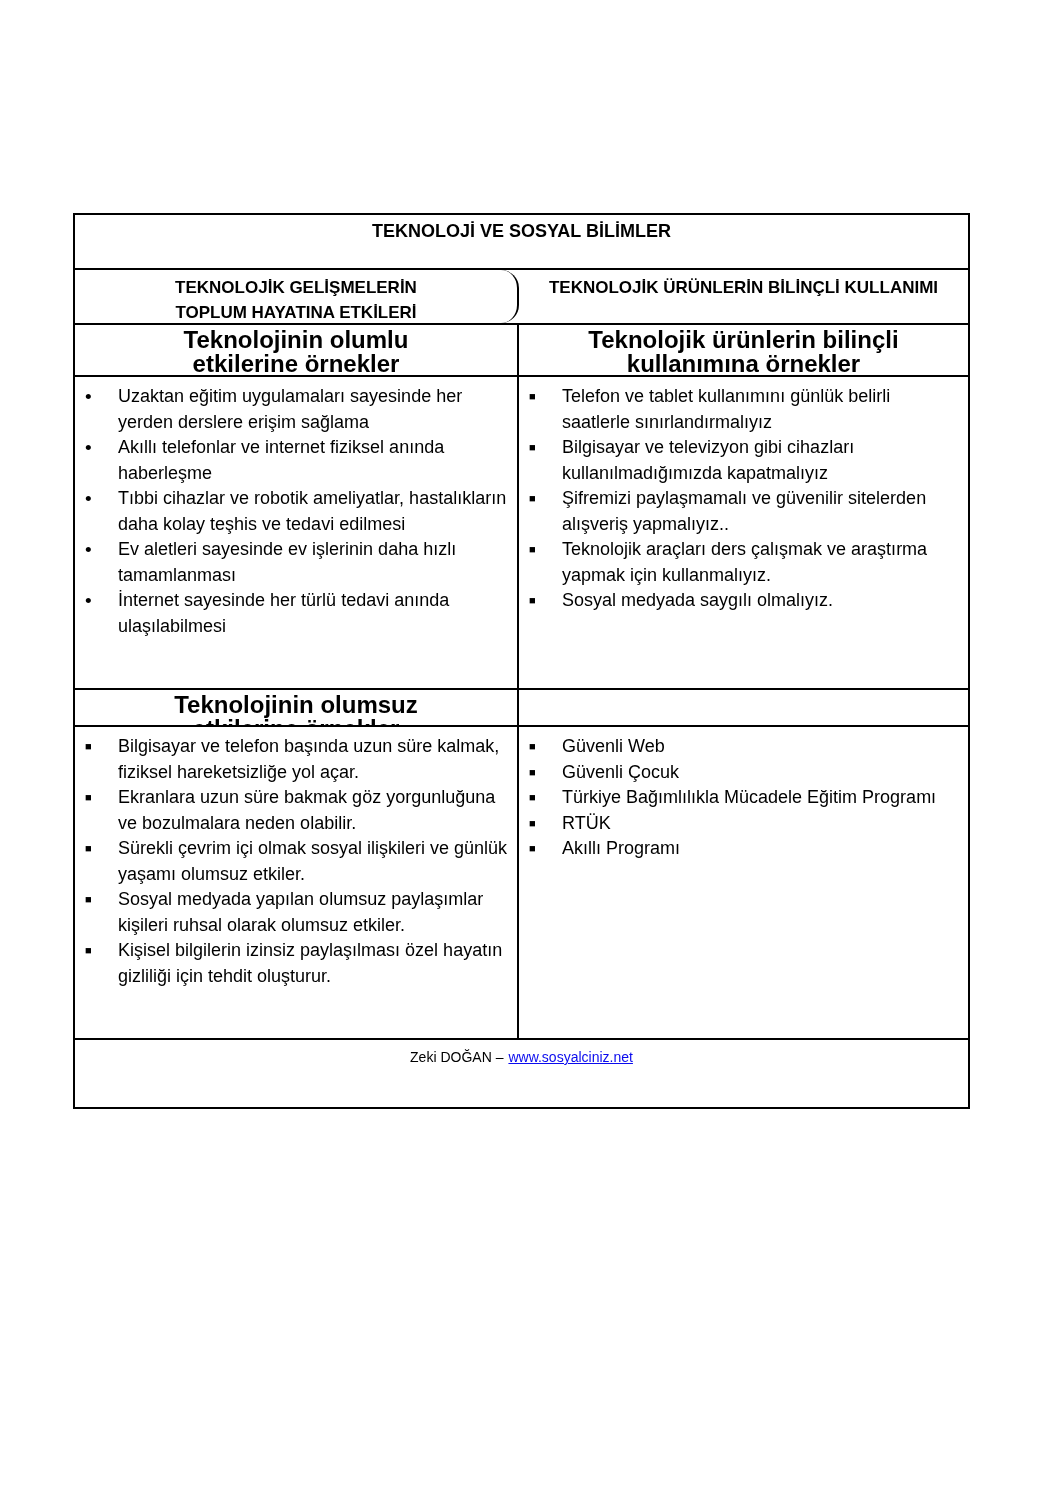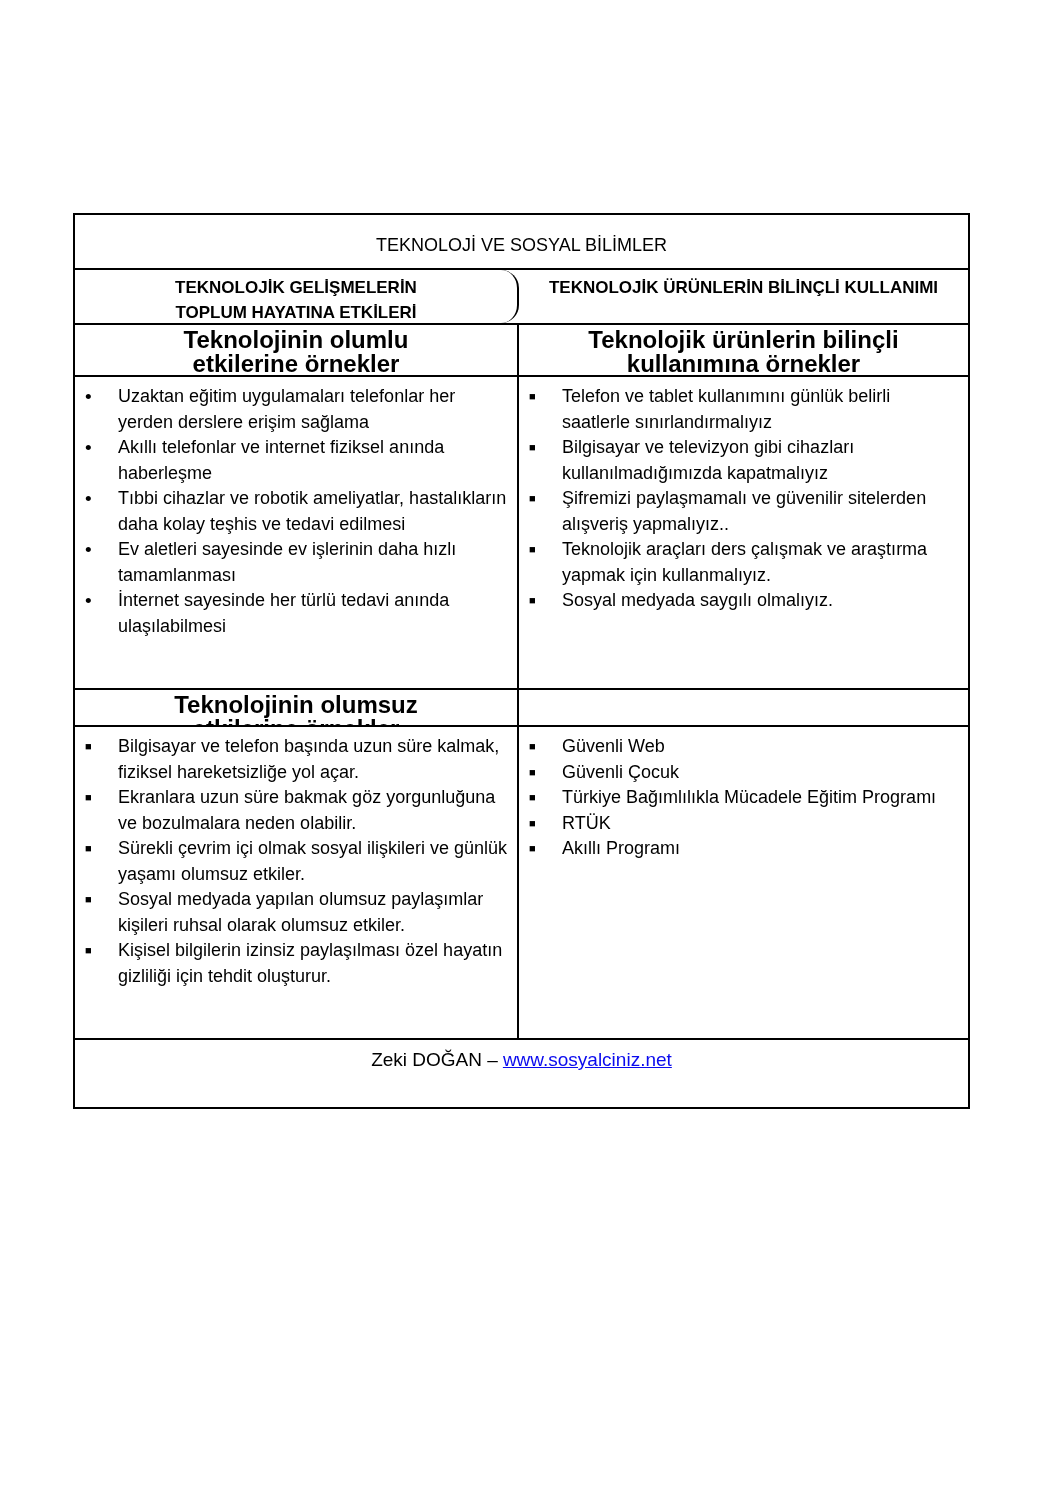--- a/index.html
+++ b/index.html
@@ -30,23 +30,23 @@
   .r-shead1 { height: 52px; }
   .r-body1  { height: 313px; }
   .r-shead2 { height: 37px; }
   .r-body2  { height: 313px; }
   .r-footer { height: 53px; }
   .split { display: grid; grid-template-columns: 444px 1fr; height: 100%; }
   .cell { box-sizing: border-box; height: 100%; overflow: hidden; }
   .cell-l { border-right: 2px solid #000000; }
   .title-cell {
     text-align: center;
-    font-weight: normal;
+    font-weight: bold;
     font-size: 18px;
-    padding-top: 20px;
+    padding-top: 6px;
     white-space: nowrap;
   }
   .col-header {
     text-align: center;
     font-weight: bold;
     font-size: 17px;
     line-height: 25px;
     padding-top: 5px;
     white-space: nowrap;
     border-radius: 18px;
@@ -59,21 +59,21 @@
     padding-top: 3px;
   }
   .list { padding: 7px 6px 0 10px; }
   .item { display: flex; font-size: 18px; line-height: 25.5px; }
   .bullet { flex: none; width: 33px; }
   .bullet.round  { font-size: 19px; }
   .bullet.square { font-size: 11px; }
   .item-text { flex: 1; min-width: 0; }
   .footer-cell {
     text-align: center;
-    font-size: 19px;
+    font-size: 14px;
     padding-top: 9px;
   }
   .footer-author { margin-right: 5px; }
   .footer-link {
     color: #0b0bee;
     text-decoration: underline;
     cursor: pointer;
   }
 </style>
 </head>
@@ -105,21 +105,21 @@
           <div>kullanımına örnekler</div>
         </div>
       </div>
     </div>
 
     <div class="row r-body1">
       <div class="split">
         <div class="cell cell-l list">
           <div class="item">
             <span class="bullet round">•</span>
-            <span class="item-text">Uzaktan eğitim uygulamaları telefonlar her yerden derslere erişim sağlama</span>
+            <span class="item-text">Uzaktan eğitim uygulamaları sayesinde her yerden derslere erişim sağlama</span>
           </div>
           <div class="item">
             <span class="bullet round">•</span>
             <span class="item-text">Akıllı telefonlar ve internet fiziksel anında haberleşme</span>
           </div>
           <div class="item">
             <span class="bullet round">•</span>
             <span class="item-text">Tıbbi cihazlar ve robotik ameliyatlar, hastalıkların daha kolay teşhis ve tedavi edilmesi</span>
           </div>
           <div class="item">

